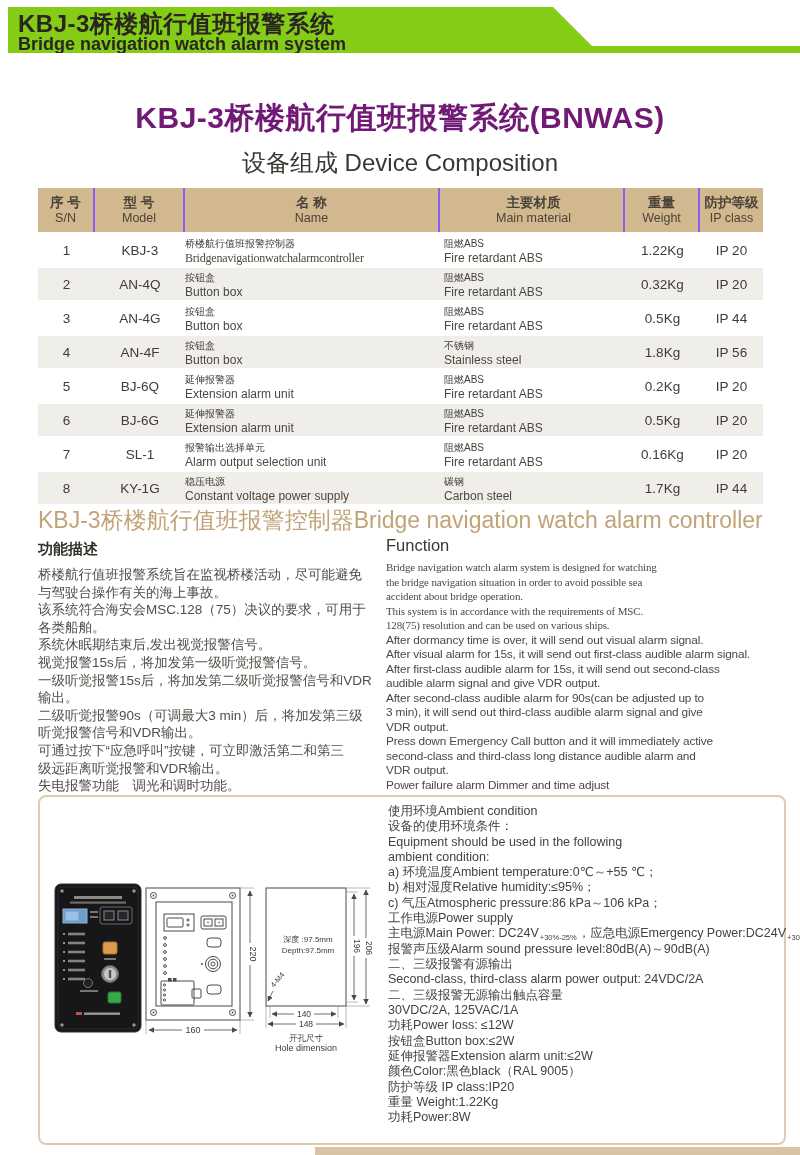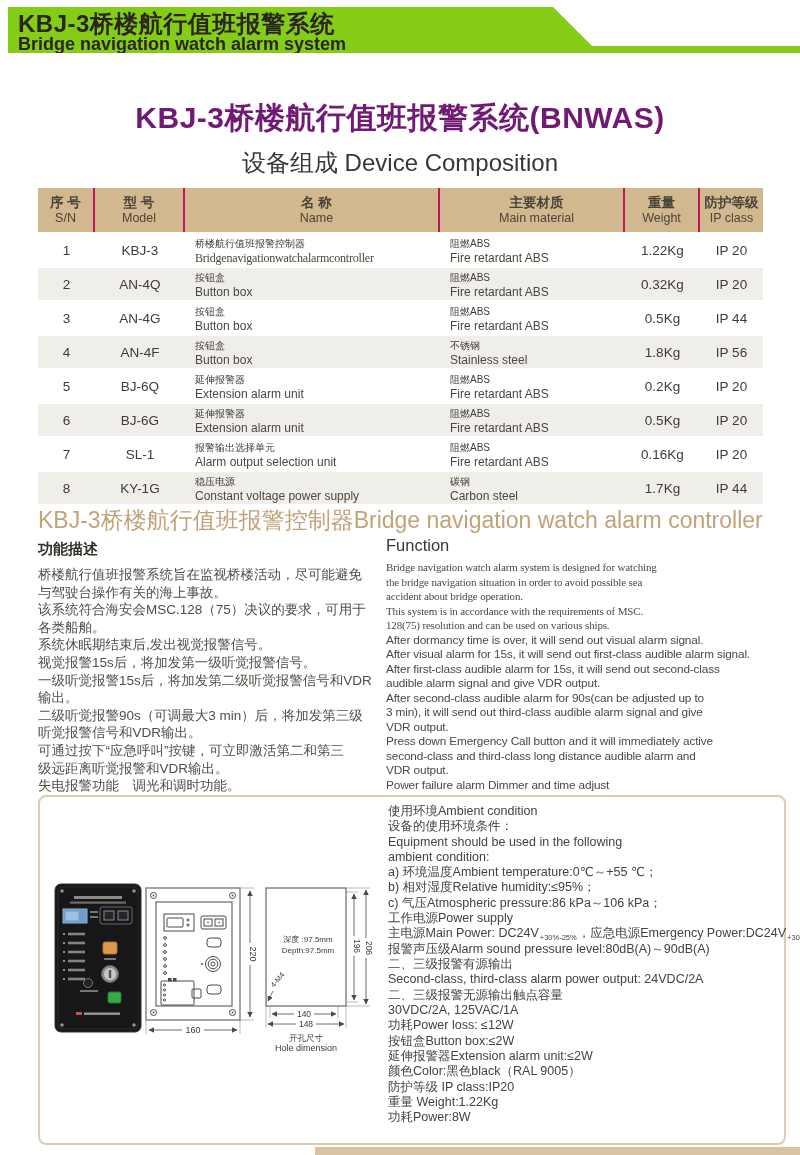--- a/index.html
+++ b/index.html
@@ -12,30 +12,30 @@
           clip-path:polygon(0 0,545px 0,584px 39px,800px 39px,800px 46px,0 46px);}
   #banner .t1{position:absolute;left:10px;top:1px;font-size:24px;font-weight:bold;color:#2b2522;letter-spacing:.5px;}
   #banner .t2{position:absolute;left:10px;top:27px;font-size:18px;font-weight:bold;color:#2b2522;}
 
   #main-title{left:0;top:98px;width:800px;text-align:center;font-size:30px;color:#701a75;font-weight:bold;letter-spacing:.5px;}
   #sub-title{left:0;top:147px;width:800px;text-align:center;font-size:24px;color:#3a3733;}
 
   
   #tbl{left:38px;top:188px;width:725px;font-size:13.5px;}
   .thead{display:flex;height:44px;}
-  .hc{background:#d2b88e;border-right:2px solid #be185d;display:flex;flex-direction:column;justify-content:center;align-items:center;box-sizing:border-box;}
+  .hc{background:#d2b88e;border-right:2px solid #8b5cf6;display:flex;flex-direction:column;justify-content:center;align-items:center;box-sizing:border-box;}
   .hc:last-child{border-right:none;}
   .hc .zh{font-weight:bold;color:#4a4339;font-size:13.5px;line-height:16px;}
   .hc .en{color:#4a4339;font-size:12.5px;line-height:15px;}
   .trow{display:flex;height:34px;border-top:2px solid #fff;box-sizing:border-box;}
   .trow.alt{background:#f0eee9;}
   .c{display:flex;flex-direction:column;justify-content:center;box-sizing:border-box;color:#3f3b37;}
   .cc{align-items:center;}
-  .w-sn{width:57px;}.w-model{width:90px;}.w-name{width:255px;padding-left:10px;}
-  .w-mat{width:185px;padding-left:10px;}.w-wt{width:75px;}.w-ip{width:63px;}
+  .w-sn{width:57px;}.w-model{width:90px;}.w-name{width:255px;}
+  .w-mat{width:185px;padding-left:4px;}.w-wt{width:75px;}.w-ip{width:63px;}
   .c .zh{font-weight:normal;font-size:10px;line-height:15px;}
   .c .en{font-size:12px;line-height:14px;color:#4b4741;}
   .ser{font-family:"Liberation Serif","DejaVu Serif",serif;font-size:11.5px;letter-spacing:-.2px;}
 
   #sec2-title{left:38px;top:505px;width:770px;font-size:23px;color:#c2a378;white-space:nowrap;}
 
   #fn-zh{left:38px;top:540px;width:350px;}
   #fn-zh .hd{font-size:15px;font-weight:bold;color:#332f2b;margin-bottom:7px;}
   #fn-zh .ln{font-size:13.5px;font-weight:normal;color:#524d47;line-height:17.6px;white-space:nowrap;}
 

